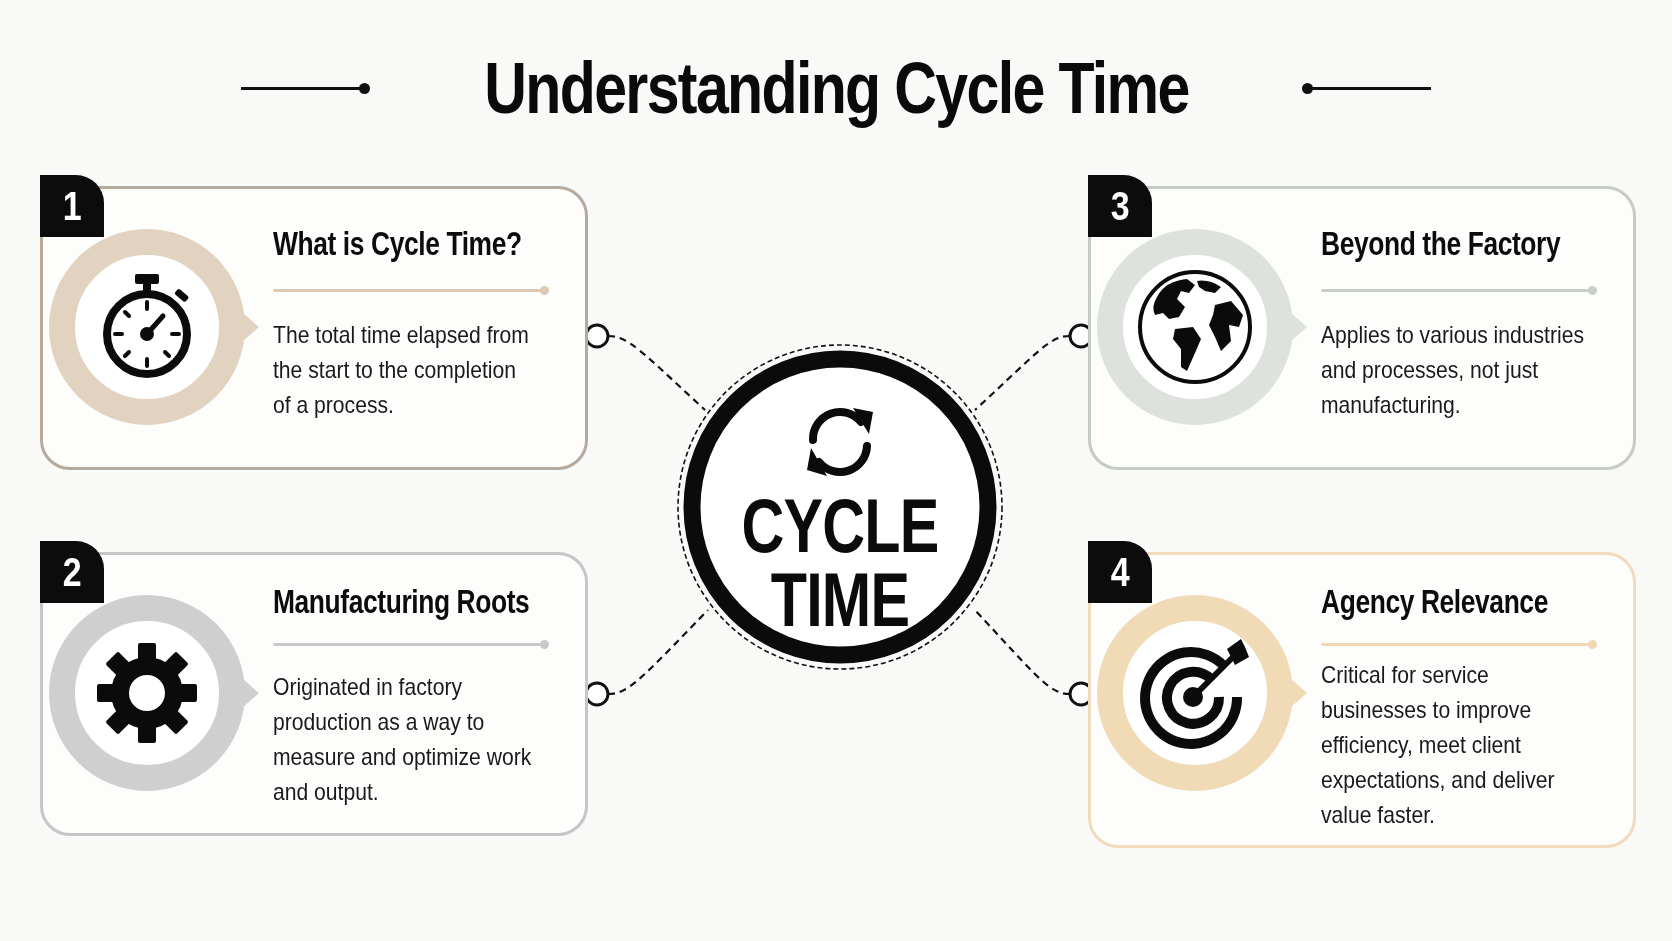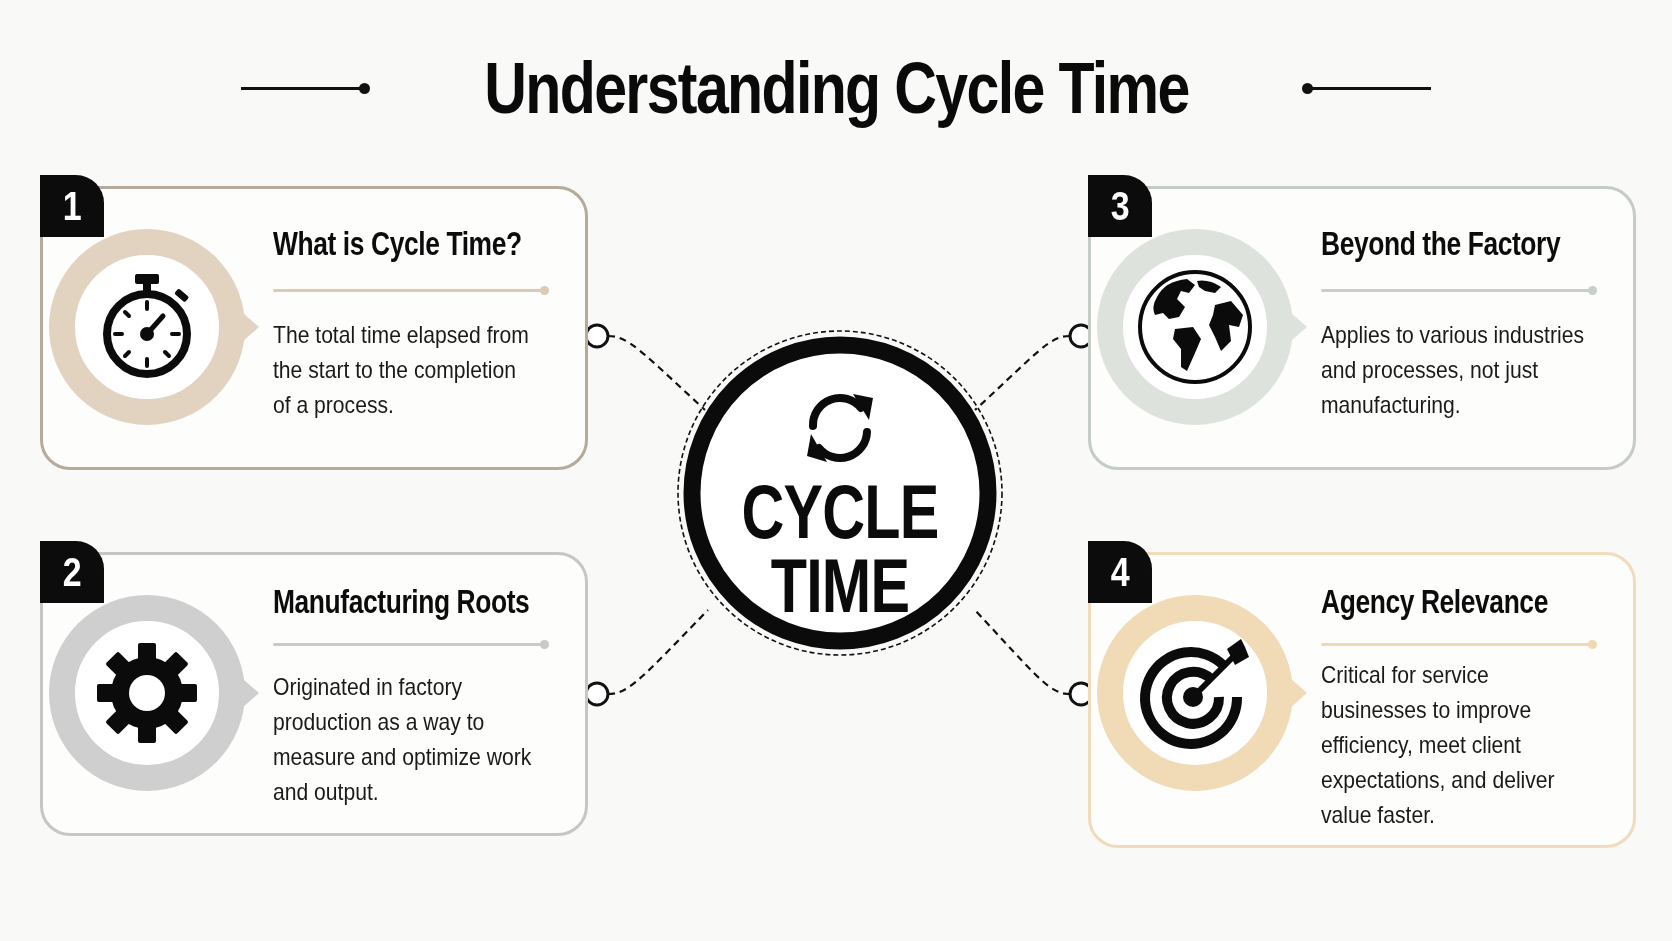--- a/index.html
+++ b/index.html
@@ -82,21 +82,21 @@
   #card3 .card-rule { top: 100px; background: #c8cfc8; }
   #card3 .card-body { top: 128px; }
 
   #card4 { left: 1088px; top: 552px; border-color: #f0dcbc; height: 296px; }
   #card4 .ring { top: 40px; border-color: #f1dbb7; }
   #card4 .card-head { top: 28px; }
   #card4 .card-rule { top: 88px; background: #f0d8b3; }
   #card4 .card-body { top: 102px; }
 
   .center {
-    position: absolute; left: 673px; top: 326px; width: 334px; height: 334px;
+    position: absolute; left: 673px; top: 340px; width: 334px; height: 334px;
   }
   .center-label {
     position: absolute; left: 0; width: 100%; text-align: center;
     font-weight: 700; font-size: 76px; line-height: 72px; letter-spacing: -1px;
     color: #0b0b0b; transform: scaleX(0.78);
   }
   .connectors { position: absolute; left: 0; top: 0; width: 1672px; height: 941px; pointer-events: none; }
 </style>
 </head>
 <body>

